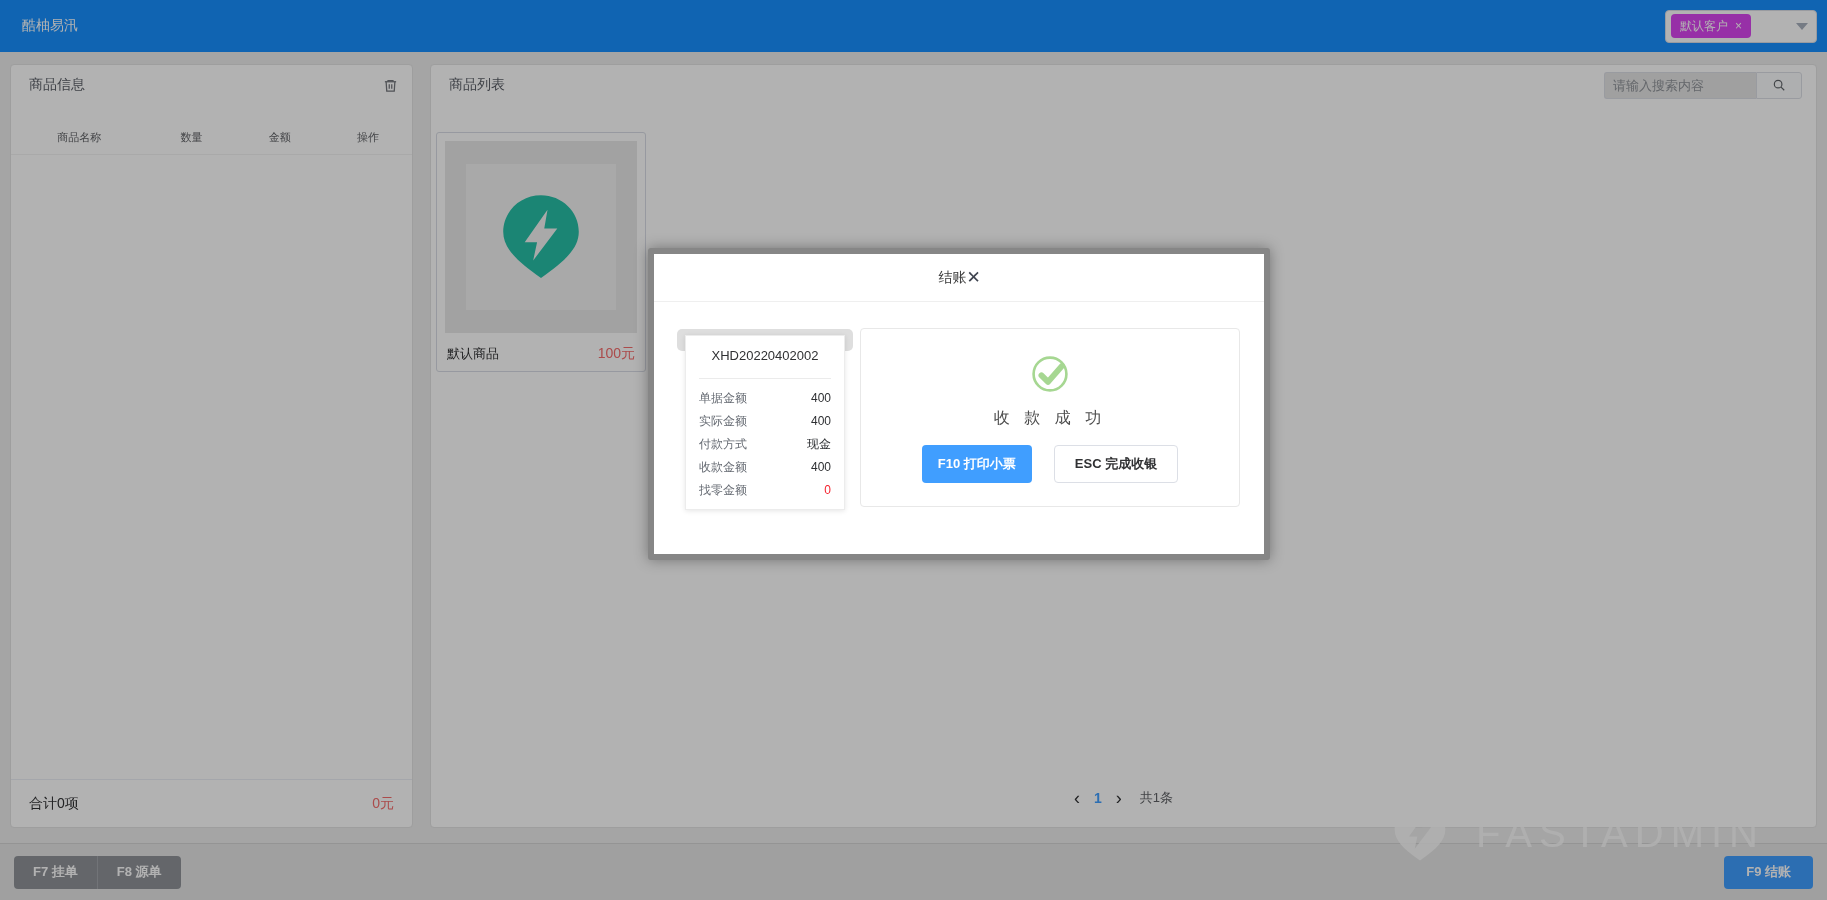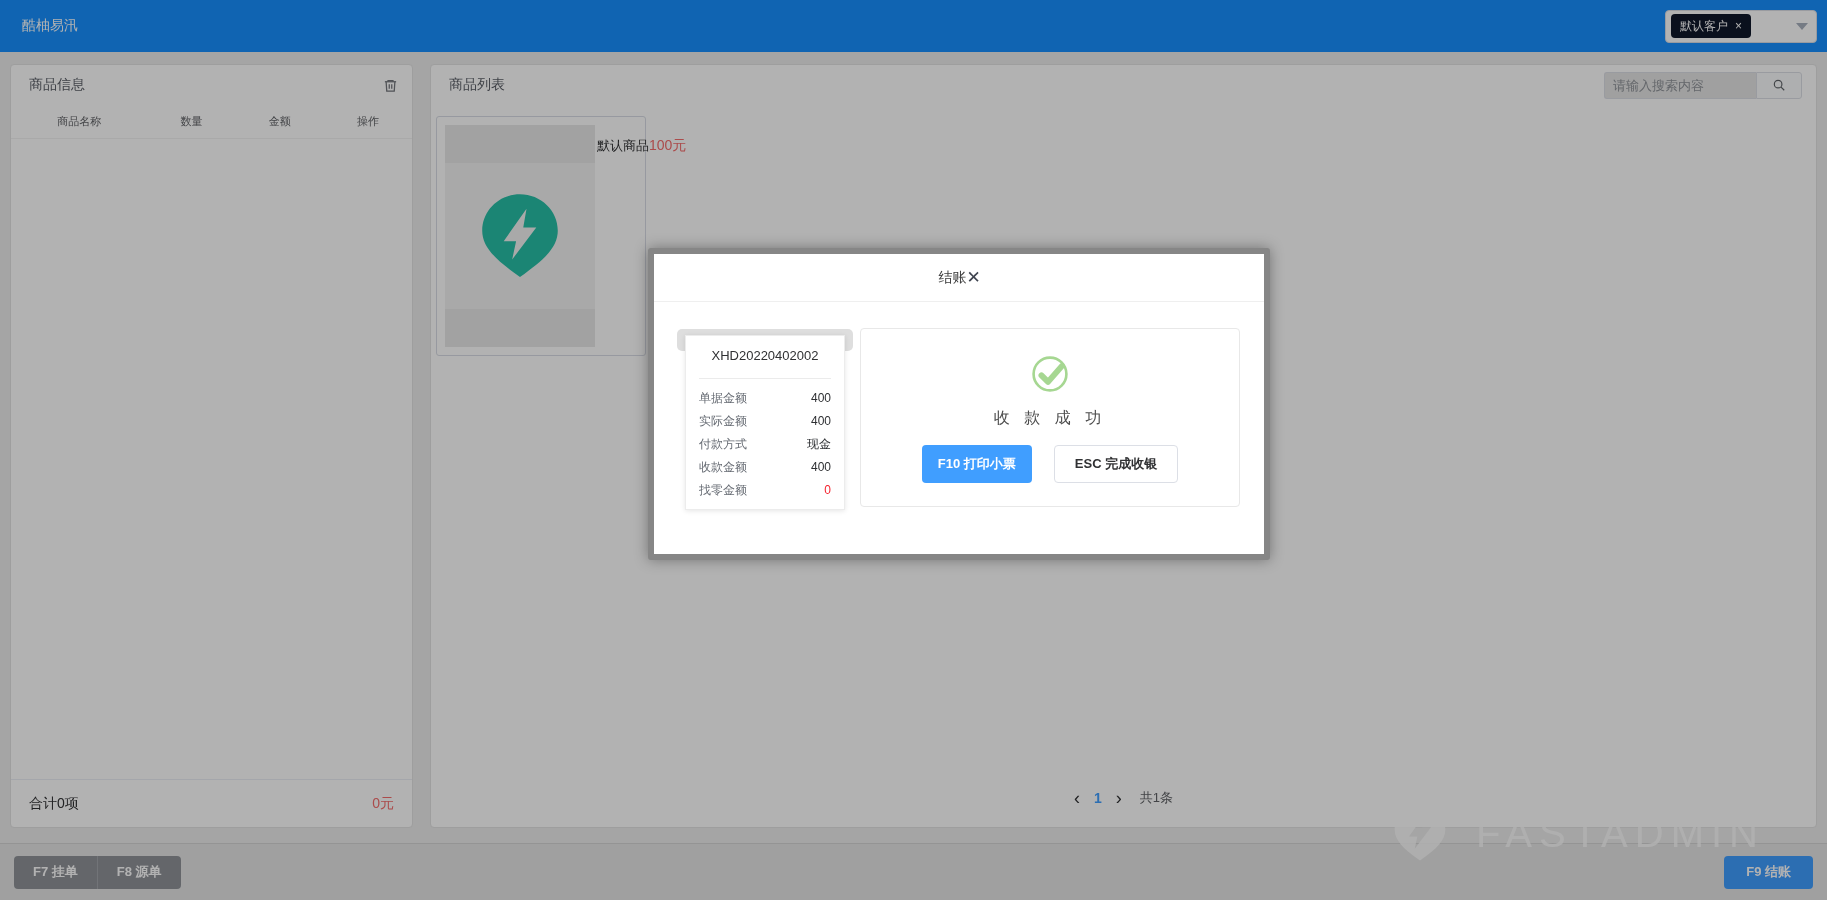--- a/index.html
+++ b/index.html
@@ -6,29 +6,29 @@
   html,body { width:1827px; height:900px; }
   body { font-family:"Liberation Sans","DejaVu Sans",sans-serif; }
   .viewport { position:relative; width:1827px; height:900px; background:#ececec; overflow:hidden; }
 
   
   .top-header { position:absolute; top:0; left:0; right:0; height:52px; background:#1890ff;
     display:flex; align-items:center; justify-content:space-between; padding:0 10px 0 22px; }
   .app-title { color:#ffffff; font-size:14px; }
   .customer-select { width:152px; height:33px; background:#ffffff; border:1px solid #dcdfe6; border-radius:4px;
     display:flex; align-items:center; padding:0 8px 0 5px; cursor:pointer; }
-  .customer-tag { background:#0f172a; color:#fff; font-size:12px; height:24px; border-radius:4px;
+  .customer-tag { background:#d946ef; color:#fff; font-size:12px; height:24px; border-radius:4px;
     display:flex; align-items:center; gap:7px; padding:8px 9px; }
   .tag-close { font-size:12px; line-height:1; cursor:pointer; }
   .select-caret { margin-left:auto; width:0; height:0; border-left:6px solid transparent;
     border-right:6px solid transparent; border-top:7px solid #a8b0bd; }
 
   
   .panel { position:absolute; background:#fff; border:1px solid #e2e2e2; border-radius:4px;
-    display:flex; flex-direction:column; }
+    display:flex; flex-direction:column;gap:16px; }
   .left-panel  { left:10px;  top:64px; width:403px;  height:764px; }
   .right-panel { left:430px; top:64px; width:1387px; height:764px; }
 
   .panel-header { height:40px; flex:none; display:flex; align-items:center; justify-content:space-between;
     padding:0 14px 0 18px; }
   .panel-title { font-size:14px; color:#5a5e66; }
   .icon-btn { background:none; border:none; cursor:pointer; display:flex; align-items:center; }
 
   .table-header { display:flex; height:34px; flex:none; align-items:center; font-size:11px; color:#606266;
     border-bottom:1px solid #f2f2f2; }
@@ -42,21 +42,21 @@
   
   .search-group { display:flex; align-items:center; }
   .search-input { width:152px; height:27px; border:1px solid #dcdfe6; border-right:none;
     border-radius:3px 0 0 3px; padding:0 8px; font-size:13px; color:#303133; background:#e5e5e5; outline:none; }
   .search-input::placeholder { color:#8f9399; }
   .search-btn { width:46px; height:27px; border:1px solid #dcdfe6; border-radius:0 3px 3px 0;
     background:#fafbfc; display:flex; align-items:center; justify-content:center; cursor:pointer; }
 
   .right-body { flex:1; padding:11px 5px 0 5px; }
   .product-card { width:210px; height:240px; border:1px solid #d8dce5; border-radius:3px; background:#fff;
-    padding:8px; display:flex; flex-direction:row; cursor:pointer; }
+    padding:8px; display:flex; flex-direction:column; cursor:pointer; }
   .card-img { flex:1; background:#e9e9e9; display:flex; align-items:center; justify-content:center; }
   .card-img-inner { width:150px; height:146px; background:#f3f3f3; display:flex; align-items:center; justify-content:center; }
   .card-caption { height:30px; flex:none; display:flex; align-items:flex-end; justify-content:space-between;
     font-size:13px; color:#303133; padding:6px 2px 0 2px; }
   .card-price { color:#f56c6c; font-size:14px; }
 
   .pagination { height:58px; flex:none; display:flex; align-items:center; justify-content:center; gap:14px;
     font-size:14px; color:#303133; }
   .page-arrow { background:none; border:none; font-size:18px; color:#303133; cursor:pointer; line-height:1; }
   .page-current { color:#409EFF; font-weight:bold; cursor:pointer; }

